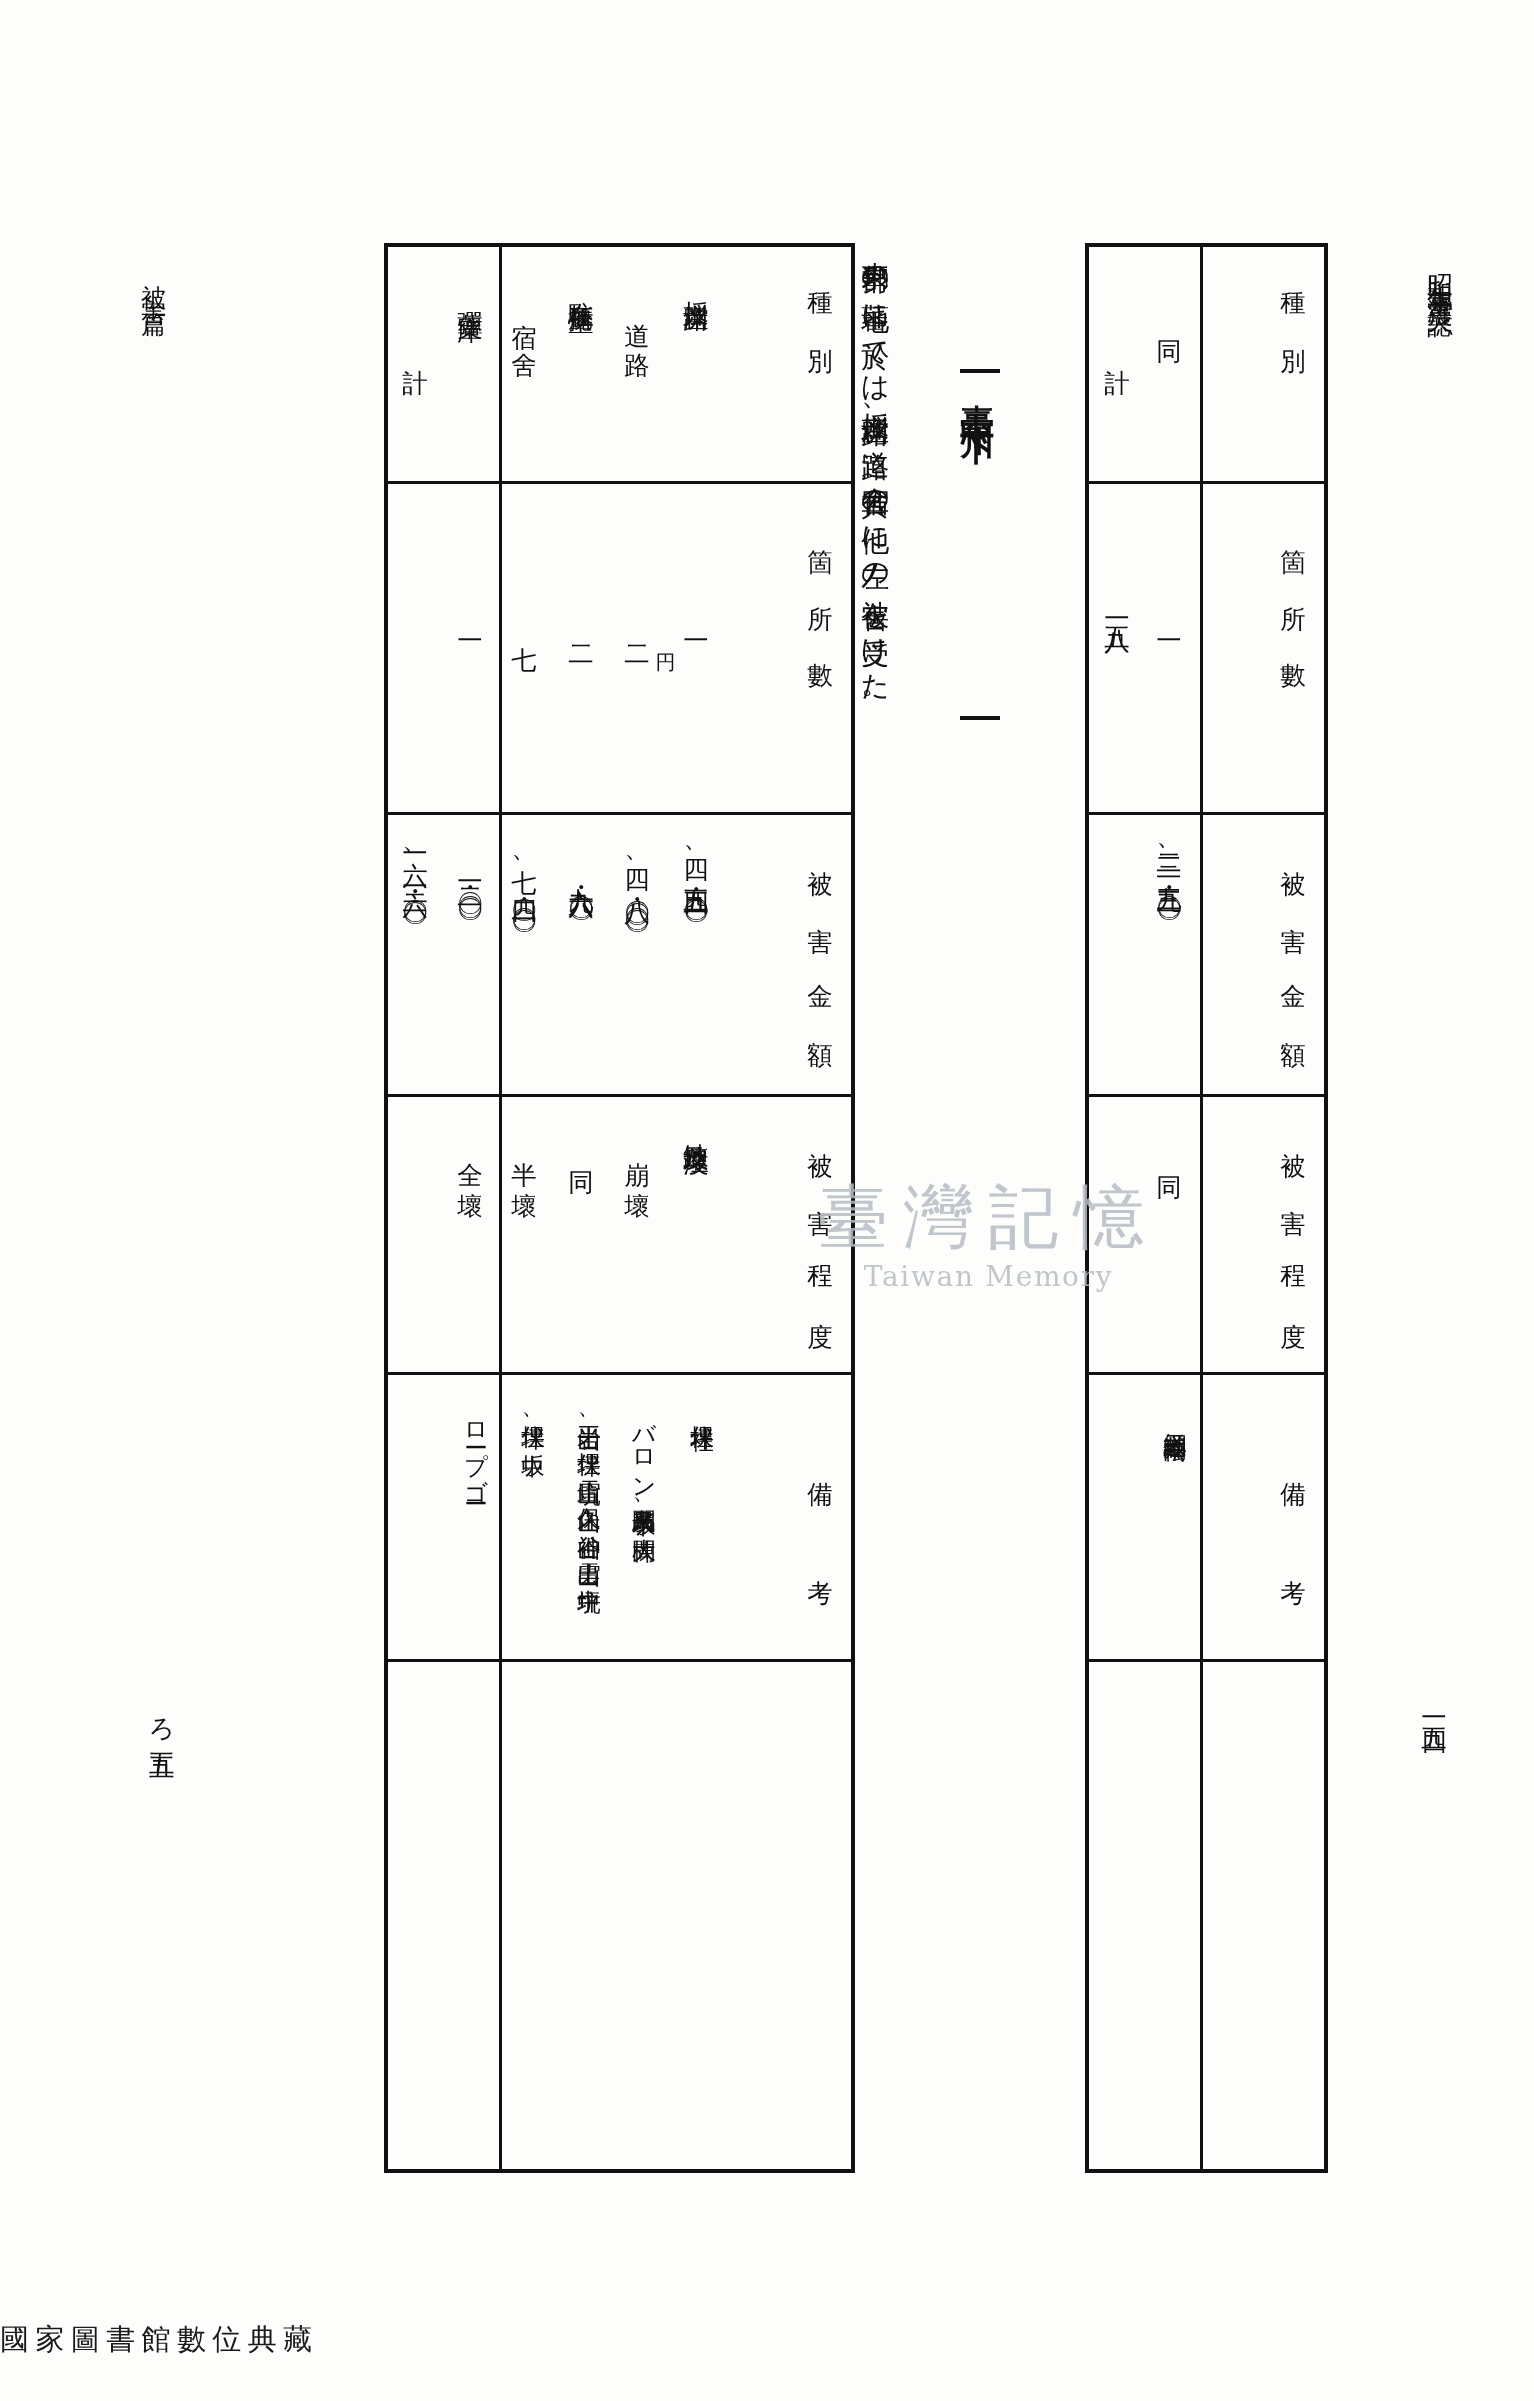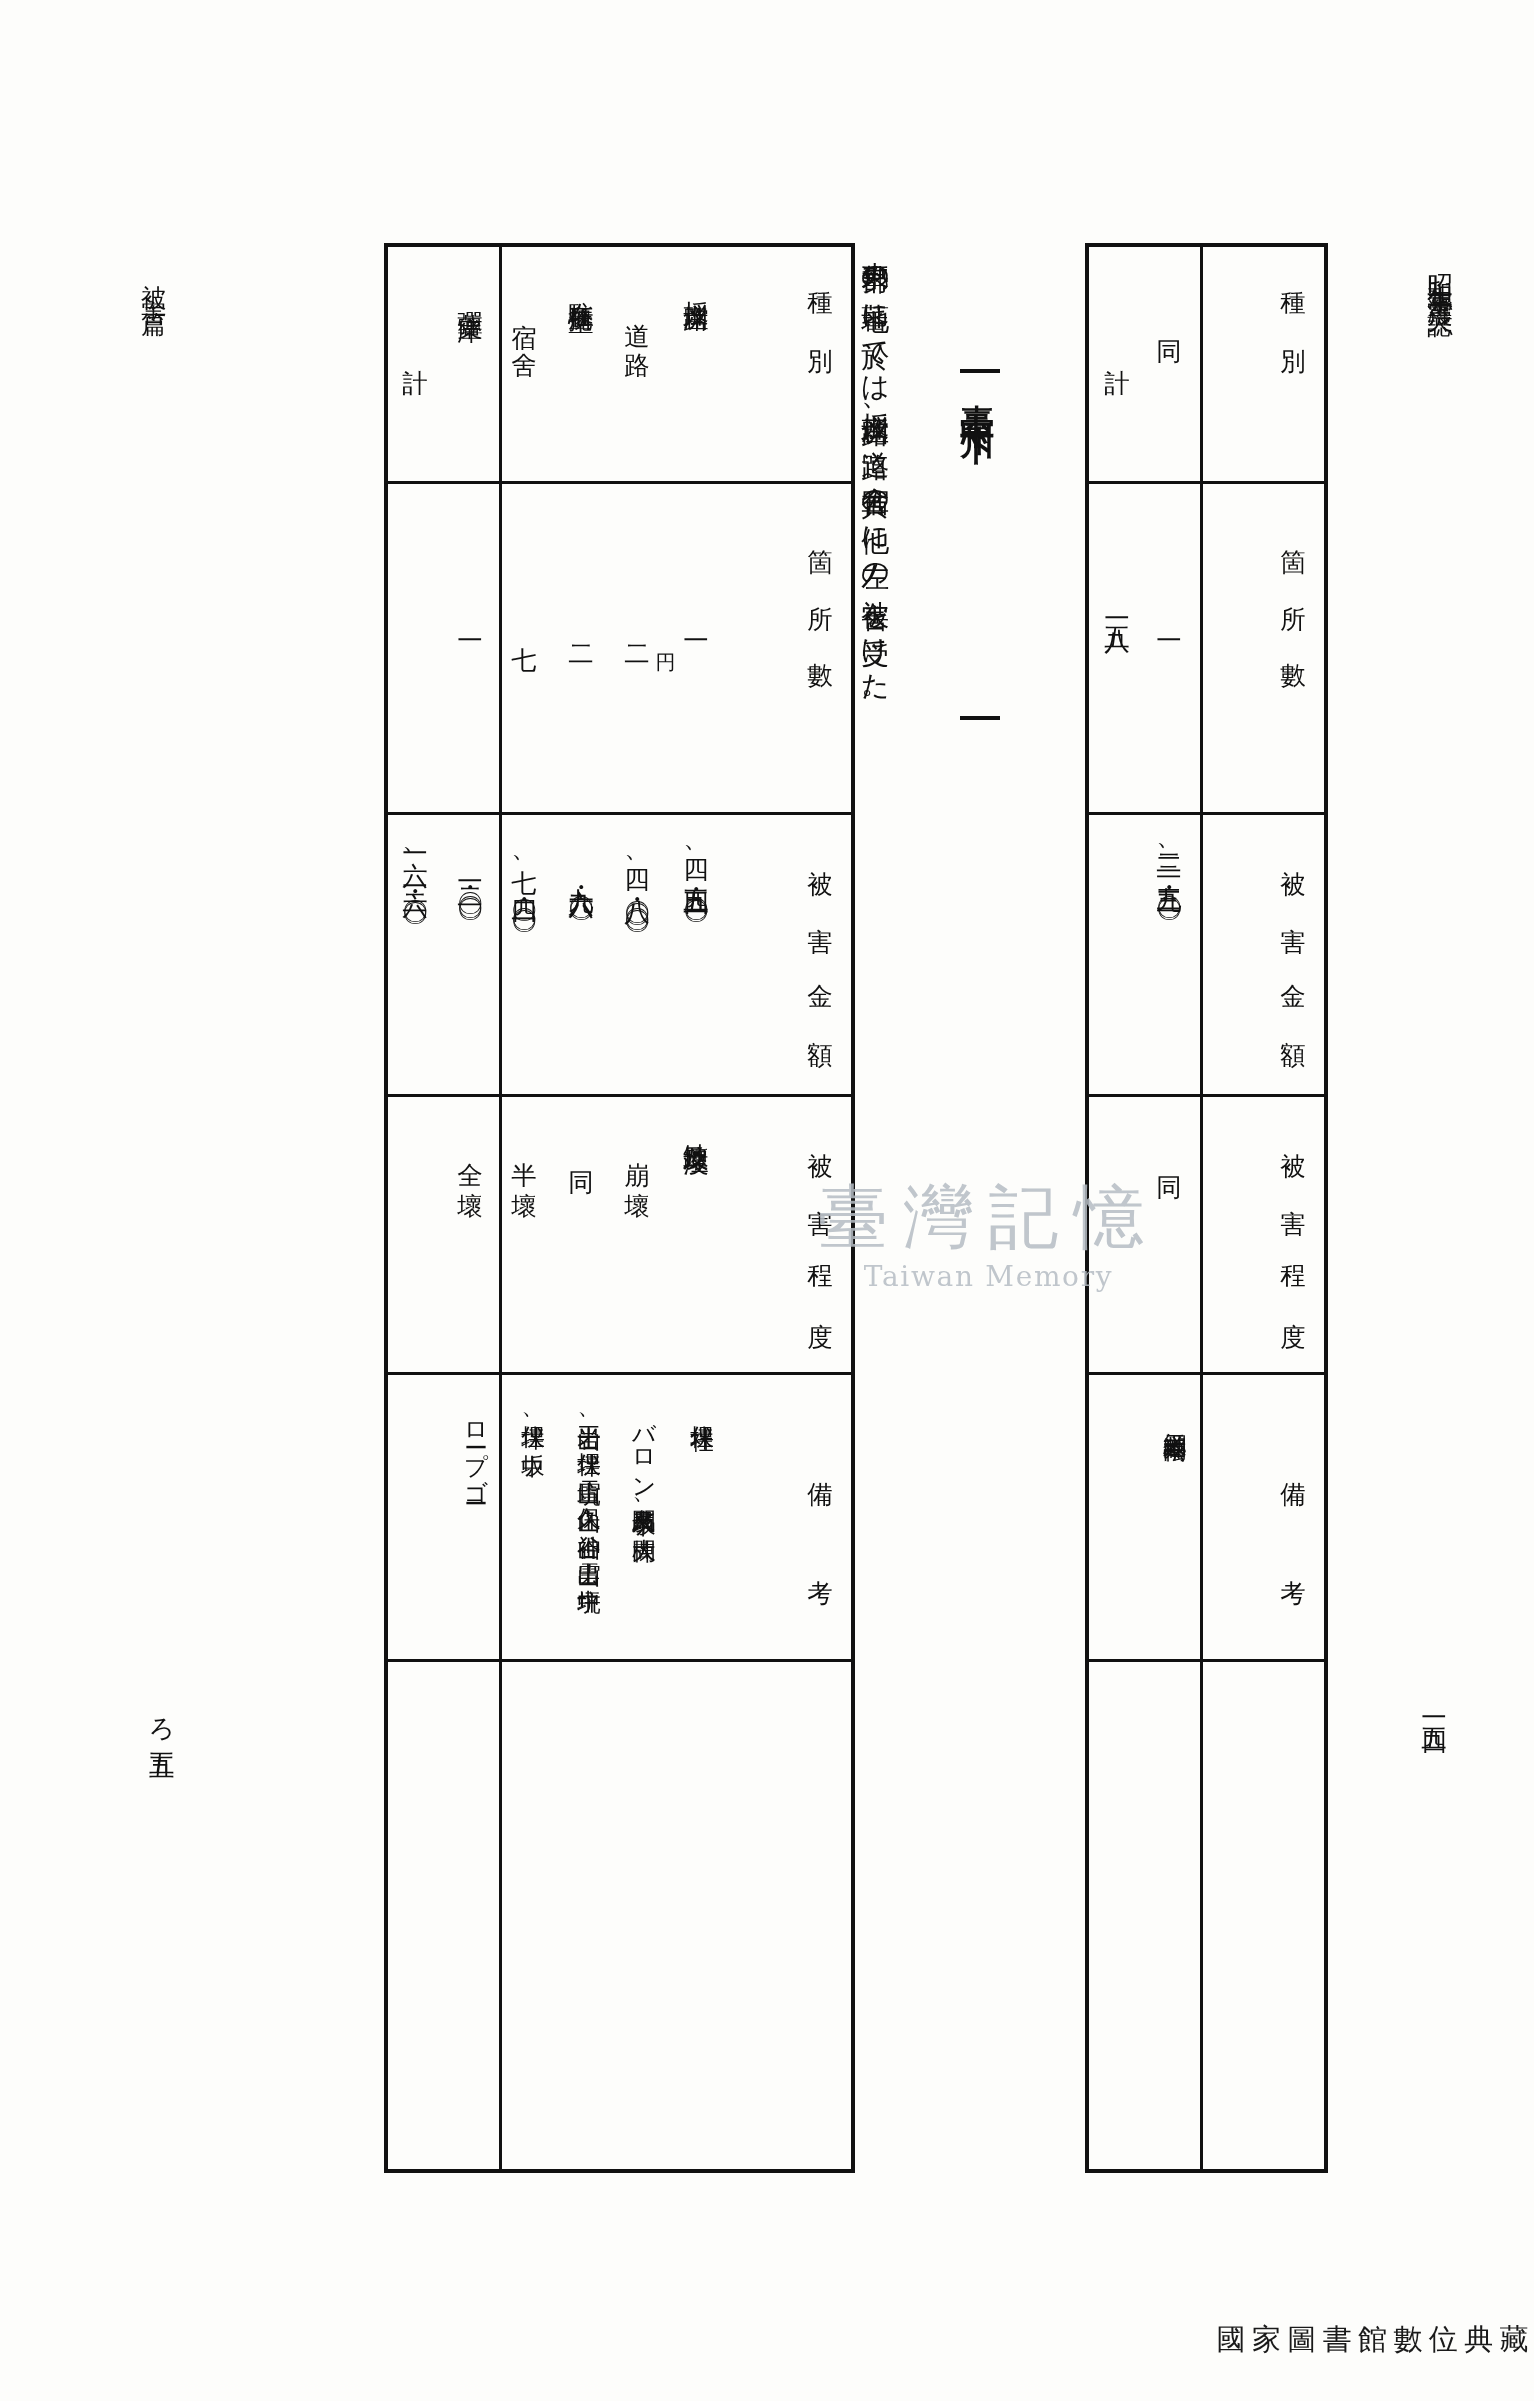--- a/index.html
+++ b/index.html
@@ -187,21 +187,21 @@
     margin-top: 7.5px;
     font-family: "DejaVu Serif", serif;
     color: #b6bdc4;
   }
 
   .footer-stamp {
     position: absolute;
     bottom: 41px;
     left: 0;
     width: 100%;
-    text-align: right;
+    text-align: left;
     font-size: 29px;
     letter-spacing: 0.22em;
     color: #1a1a1a;
   }
 </style>
 </head>
 <body>
 
 <div class="page">
 

